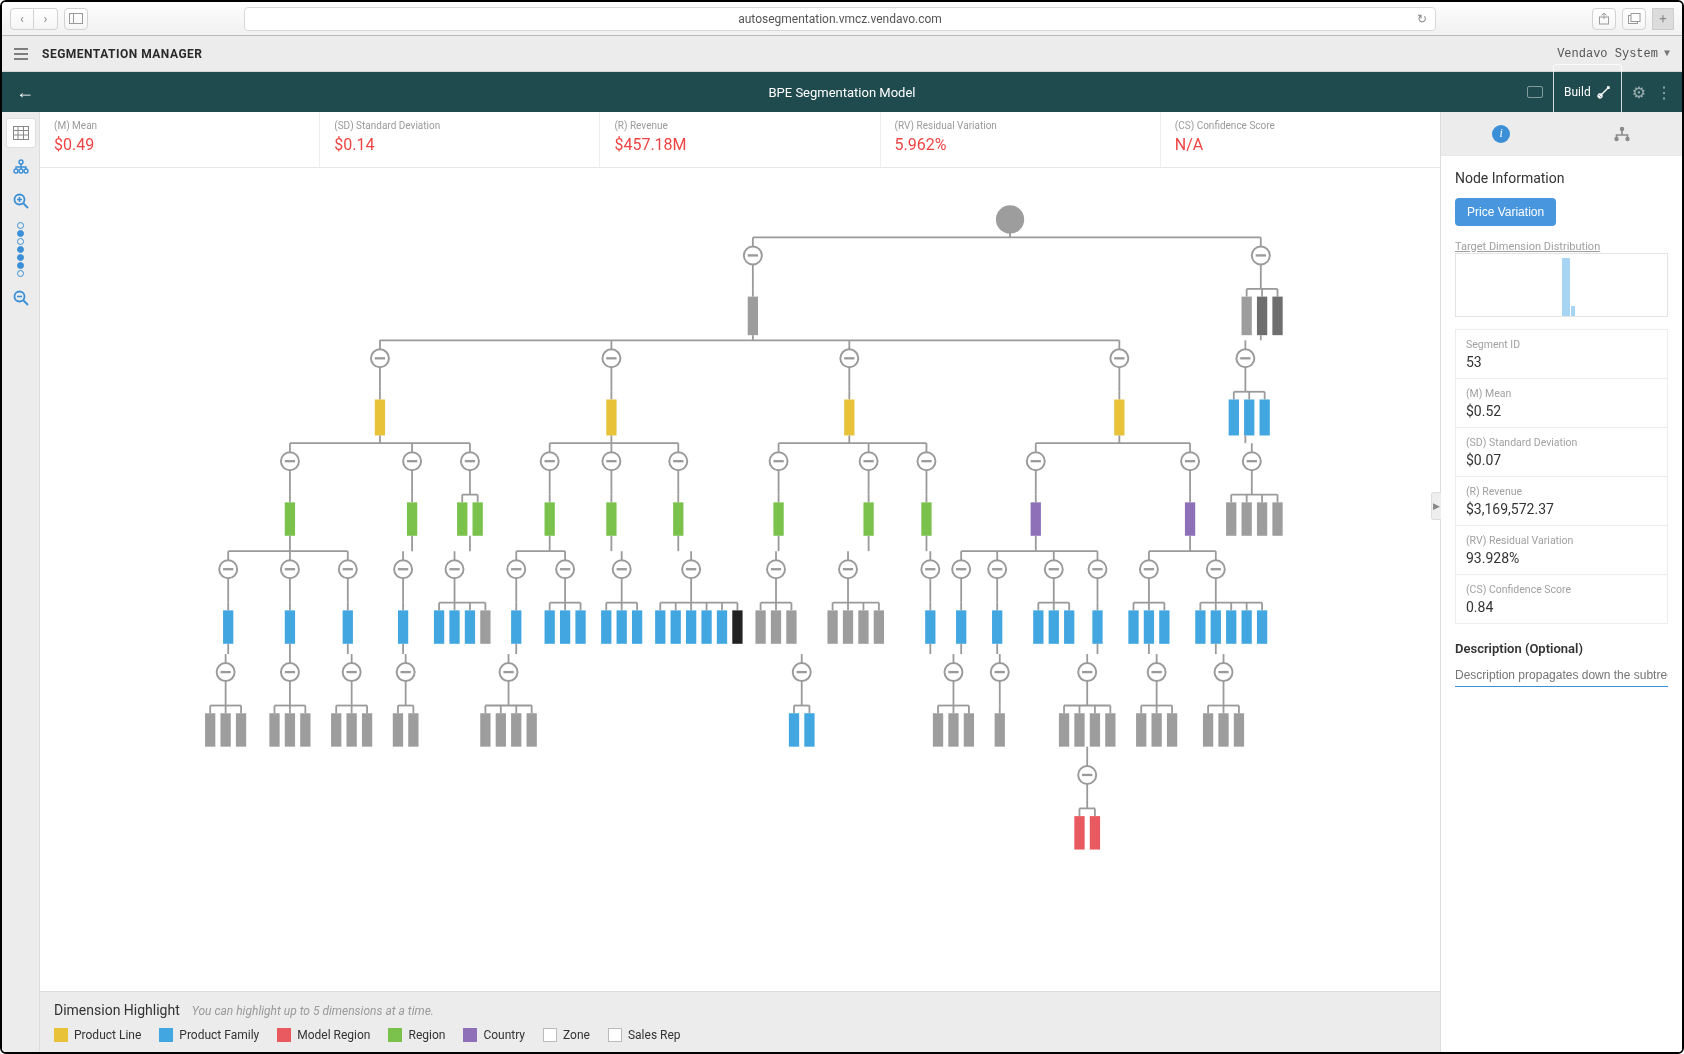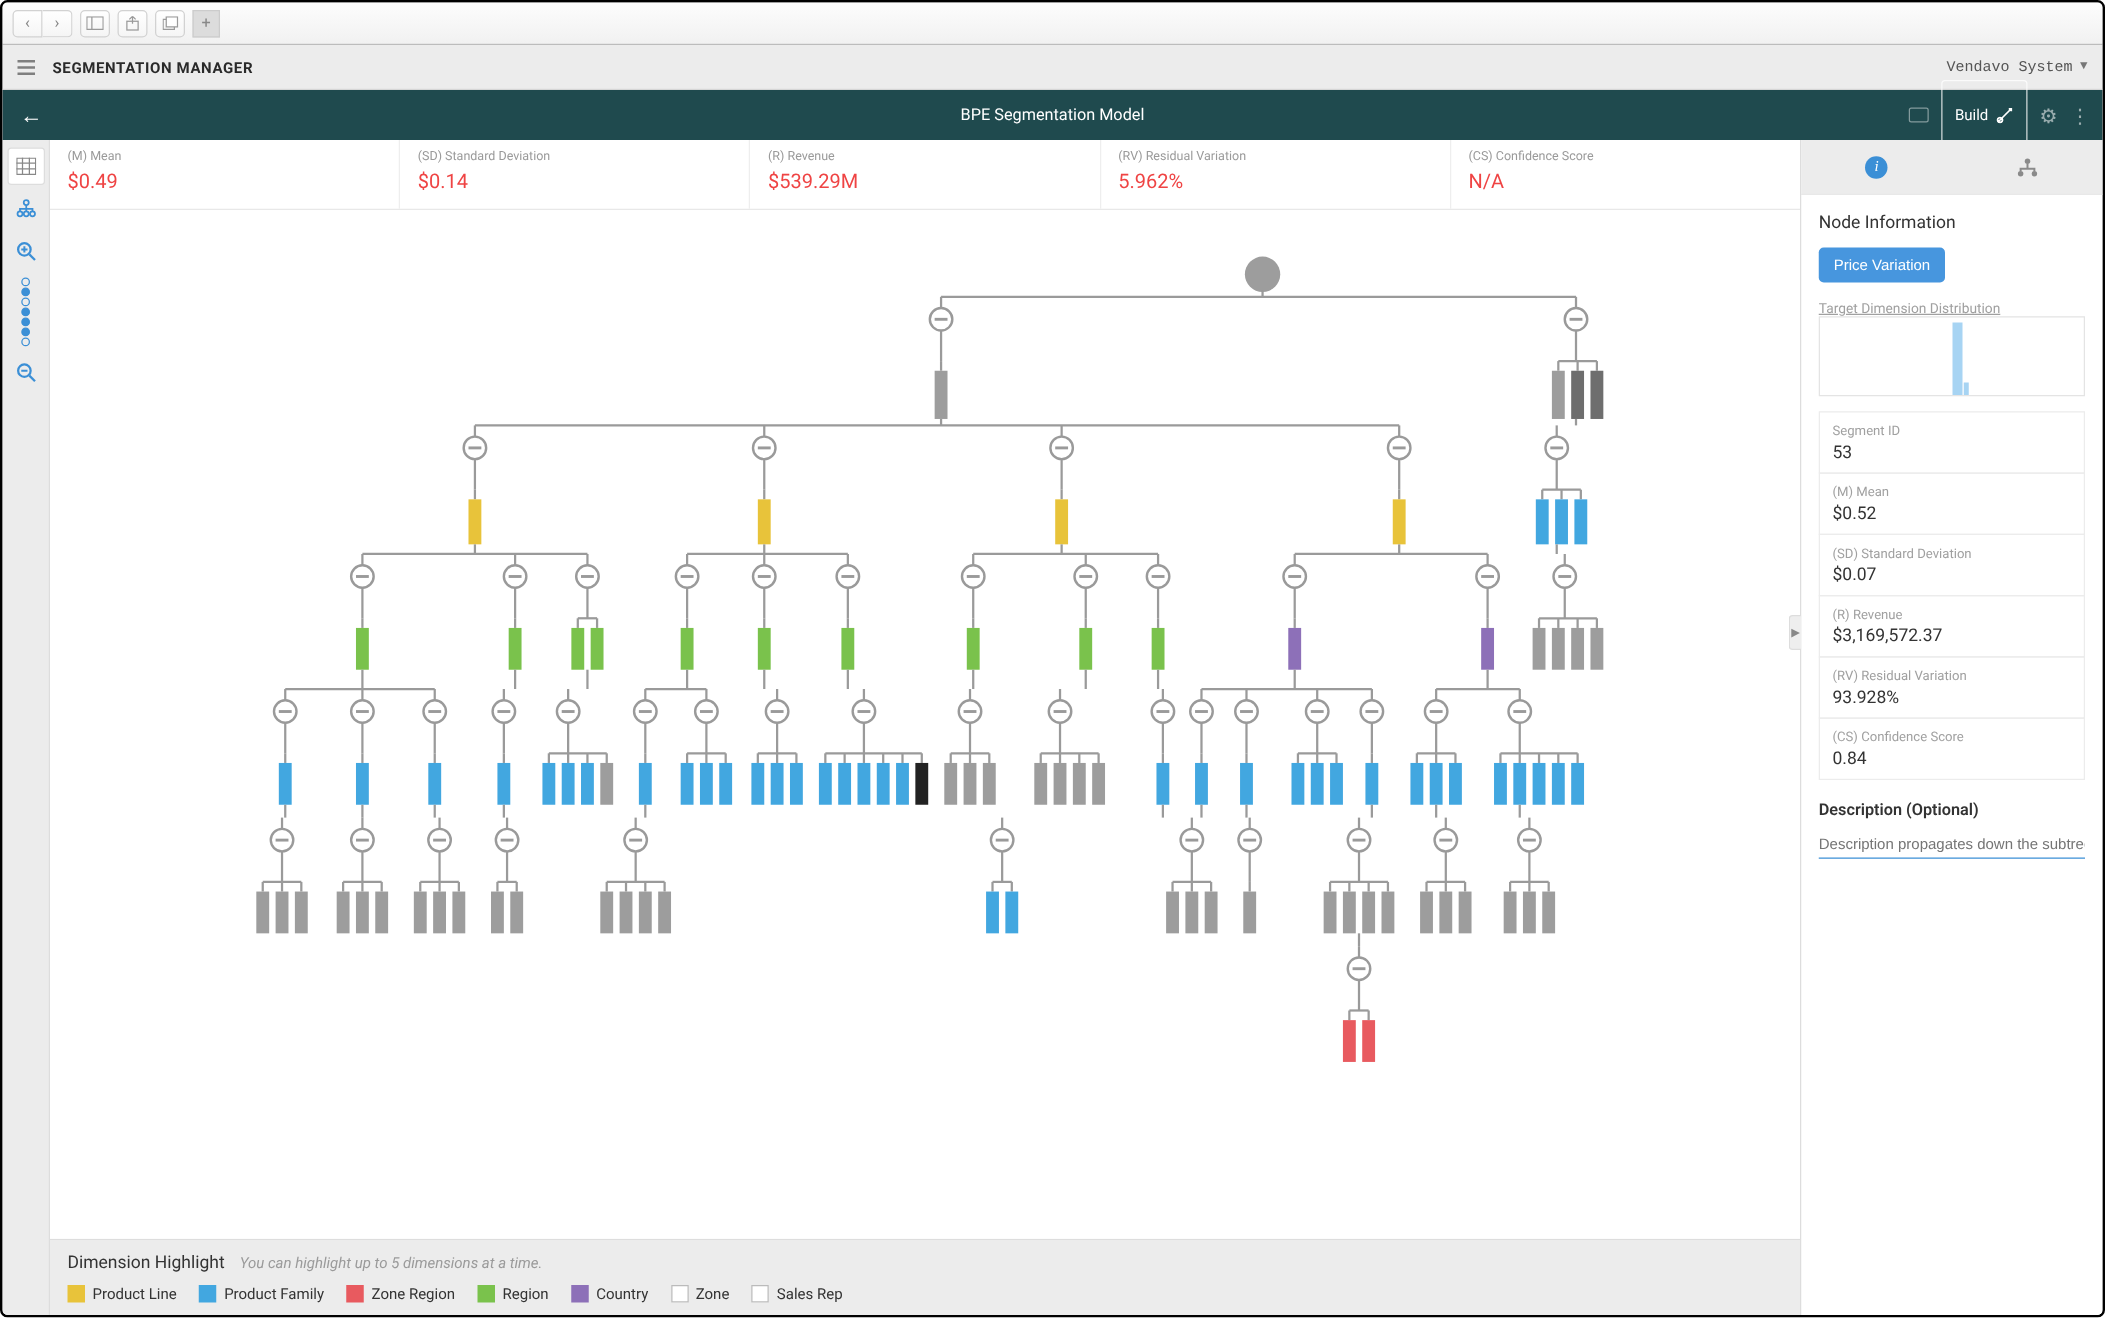--- a/index.html
+++ b/index.html
@@ -106,20 +106,24 @@
     <div class="bt-group">
       <div class="bt-btn">‹</div>
       <div class="bt-btn">›</div>
     </div>
     <div class="bt-btn">
       <svg width="14" height="11">
           <rect x="0.5" y="0.5" width="13" height="10" fill="none" stroke="#9a9a9a"></rect>
           <line x1="4.5" y1="0.5" x2="4.5" y2="10.5" stroke="#9a9a9a"></line>
         </svg>
     </div>
+    <div class="address-bar">
+      <span>autosegmentation.vmcz.vendavo.com</span>
+      <span class="reload">↻</span>
+    </div>
     <div class="rt">
       <div class="bt-btn">
         <svg width="12" height="12">
             <rect x="1.5" y="4" width="9" height="7" fill="none" stroke="#9a9a9a"></rect>
             <line x1="6" y1="0" x2="6" y2="6" stroke="#9a9a9a"></line>
             <polyline points="3.5,2.5 6,0 8.5,2.5" fill="none" stroke="#9a9a9a"></polyline>
           </svg>
       </div>
       <div class="bt-btn">
         <svg width="13" height="11">
@@ -213,21 +217,21 @@
           <div class="metric-cell">
             <div class="metric-label">(M) Mean</div>
             <div class="metric-value">$0.49</div>
           </div>
           <div class="metric-cell">
             <div class="metric-label">(SD) Standard Deviation</div>
             <div class="metric-value">$0.14</div>
           </div>
           <div class="metric-cell">
             <div class="metric-label">(R) Revenue</div>
-            <div class="metric-value">$539.29M</div>
+            <div class="metric-value">$457.18M</div>
           </div>
           <div class="metric-cell">
             <div class="metric-label">(RV) Residual Variation</div>
             <div class="metric-value">5.962%</div>
           </div>
           <div class="metric-cell">
             <div class="metric-label">(CS) Confidence Score</div>
             <div class="metric-value">N/A</div>
           </div>
         </div>
@@ -733,21 +737,21 @@
             <div class="legend-item">
               <span class="swatch c-yellow"></span>
               <span>Product Line</span>
             </div>
             <div class="legend-item">
               <span class="swatch c-blue"></span>
               <span>Product Family</span>
             </div>
             <div class="legend-item">
               <span class="swatch c-red"></span>
-              <span>Zone Region</span>
+              <span>Model Region</span>
             </div>
             <div class="legend-item">
               <span class="swatch c-green"></span>
               <span>Region</span>
             </div>
             <div class="legend-item">
               <span class="swatch c-purple"></span>
               <span>Country</span>
             </div>
             <div class="legend-item">

